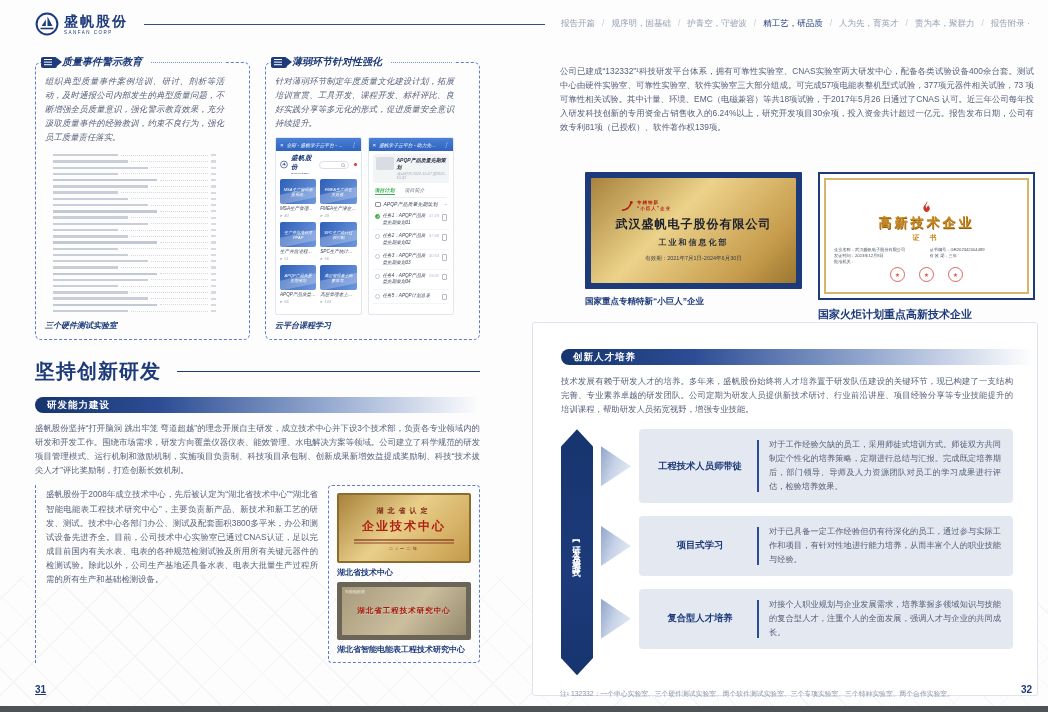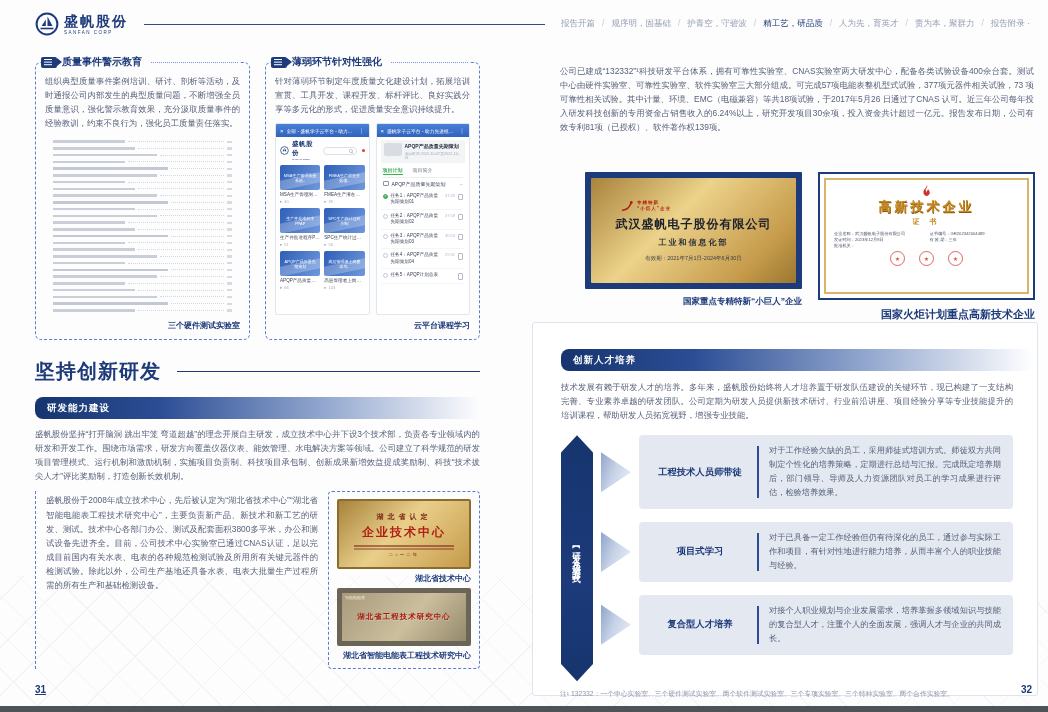--- a/index.html
+++ b/index.html
@@ -27,30 +27,30 @@
   .nav-item.active{color:var(--navy);font-weight:normal;}
 
   
   .sec-head{display:flex;align-items:center;gap:5px;background:var(--paper);}
   .tag-icon{width:16px;height:11px;background:var(--navy);border-radius:2px;position:relative;flex:0 0 auto;}
   .tag-icon::before{content:"";position:absolute;left:3px;top:2.5px;width:8px;height:1.2px;background:#fff;box-shadow:0 2.6px 0 #fff,0 5.2px 0 #fff;}
   .tag-icon::after{content:"";position:absolute;right:-5px;top:1.5px;border-left:5px solid var(--navy);border-top:4px solid transparent;border-bottom:4px solid transparent;}
   .sec-title{font-size:10px;font-weight:bold;color:var(--navy);white-space:nowrap;}
   .leader{flex:1;border-bottom:1.6px dotted var(--dot);height:1px;margin-left:4px;opacity:.8;}
   .para{font-size:8.4px;line-height:1.68;text-align:justify;color:var(--txt);}
-  .fig-caption{text-align:right;font-size:8px;font-weight:bold;color:var(--navy);}
-  .banner{height:22px;display:flex;align-items:center;color:#fff;font-size:9.5px;font-weight:bold;
+  .fig-caption{text-align:left;font-size:8px;font-weight:bold;color:var(--navy);}
+  .banner{height:16px;display:flex;align-items:center;color:#fff;font-size:9.5px;font-weight:bold;
     padding:0 12px;border-radius:8px 0 0 8px;letter-spacing:1px;
     background:linear-gradient(90deg,var(--navy-dark) 0%,#2c4d95 28%,#93a8cf 65%,rgba(236,240,248,0) 100%);}
   .pageno{position:absolute;font-size:10px;font-weight:bold;color:var(--navy);}
 
   
   .page-left{position:absolute;left:35px;top:62px;width:445px;}
   .two-cols{display:flex;gap:15px;}
-  .col-box{width:215px;height:278px;border:1px dashed var(--dot);border-radius:6px;padding:0 9px 8px 9px;display:flex;flex-direction:column;}
+  .col-box{width:215px;height:278px;border:1px dashed var(--dot);border-radius:6px;padding:0 25px 8px 9px;display:flex;flex-direction:column;font-style:italic;}
   .col-box .sec-head{margin-top:-8px;margin-left:-4px;padding-right:2px;}
   .col-box .para{margin-top:5px;}
   .case-list{flex:1;display:flex;flex-direction:column;justify-content:space-evenly;margin:6px 8px 4px 8px;}
   .case-row{display:flex;align-items:center;gap:3px;height:3px;}
   .case-row .bar{height:2.4px;background:#c9ced9;width:46%;}
   .case-row:nth-child(3n) .bar{width:58%;}
   .case-row:nth-child(3n+1) .bar{width:40%;}
   .case-row:nth-child(5n) .bar{width:64%;background:#c2c8d4;}
   .case-row .lead{flex:1;border-bottom:1px dotted #d4d8e1;}
   .case-row .num{width:5px;height:2.2px;background:#d6dae2;}
@@ -121,21 +121,21 @@
   .cert{flex:1;display:flex;flex-direction:column;gap:7px;}
   .cert1-img{height:117px;background:#1d3a7a;padding:6px;border-radius:1px;}
   .cert1-plate{height:100%;background:linear-gradient(135deg,#a8833c,#ecd28a 40%,#c59a4a 80%,#9a7731);border-radius:1px;display:flex;flex-direction:column;align-items:center;justify-content:center;gap:3px;padding:4px;}
   .badge{display:flex;align-items:center;gap:3px;align-self:flex-start;margin-left:26px;}
   .badge svg{width:13px;height:13px;}
   .badge-txt{font-size:4.5px;color:#b01f12;font-weight:bold;line-height:1.4;letter-spacing:1px;}
   .cert1-company{font-size:12px;font-weight:bold;color:#1a1f2b;letter-spacing:1px;}
   .cert1-issuer{font-size:8px;font-weight:bold;color:#2a2f3b;letter-spacing:2px;margin-top:1px;}
   .cert1-valid{font-size:5.5px;color:#3a3f4b;margin-top:4px;}
   .cert2-img{height:128px;background:#fff;border:2px solid #1d3a7a;padding:4px;}
-  .cert2-frame{height:100%;border:2.5px double #d8b56a;display:flex;flex-direction:column;align-items:center;padding:4px 8px 2px;position:relative;}
+  .cert2-frame{height:100%;border:2.5px double #d8b56a;display:flex;flex-direction:column;align-items:center;padding:20px 8px 2px;position:relative;}
   .cert2-frame svg{width:14px;height:14px;}
   .cert2-title{font-size:13px;font-weight:bold;letter-spacing:3px;color:#c8871e;text-shadow:.5px .5px 0 #8a5c10;}
   .cert2-sub{font-size:7px;font-weight:bold;color:#c8871e;letter-spacing:4px;margin-top:1px;}
   .cert2-fields{display:grid;grid-template-columns:1fr 1fr;gap:1px 6px;margin-top:4px;width:100%;}
   .cert2-field{font-size:4.2px;color:#4a5265;white-space:nowrap;overflow:hidden;}
   .seals{display:flex;gap:14px;margin-top:3px;}
   .seal{width:15px;height:15px;border:1.5px solid rgba(208,52,44,.75);border-radius:50%;display:flex;align-items:center;justify-content:center;color:rgba(208,52,44,.8);font-size:6px;}
 
   .talent-card{position:absolute;left:532px;top:322px;width:506px;height:374px;background:#fff;border:1px solid #dde4ef;border-radius:3px;padding:26px 24px 0 28px;}
   .talent-card .banner{width:472px;}

